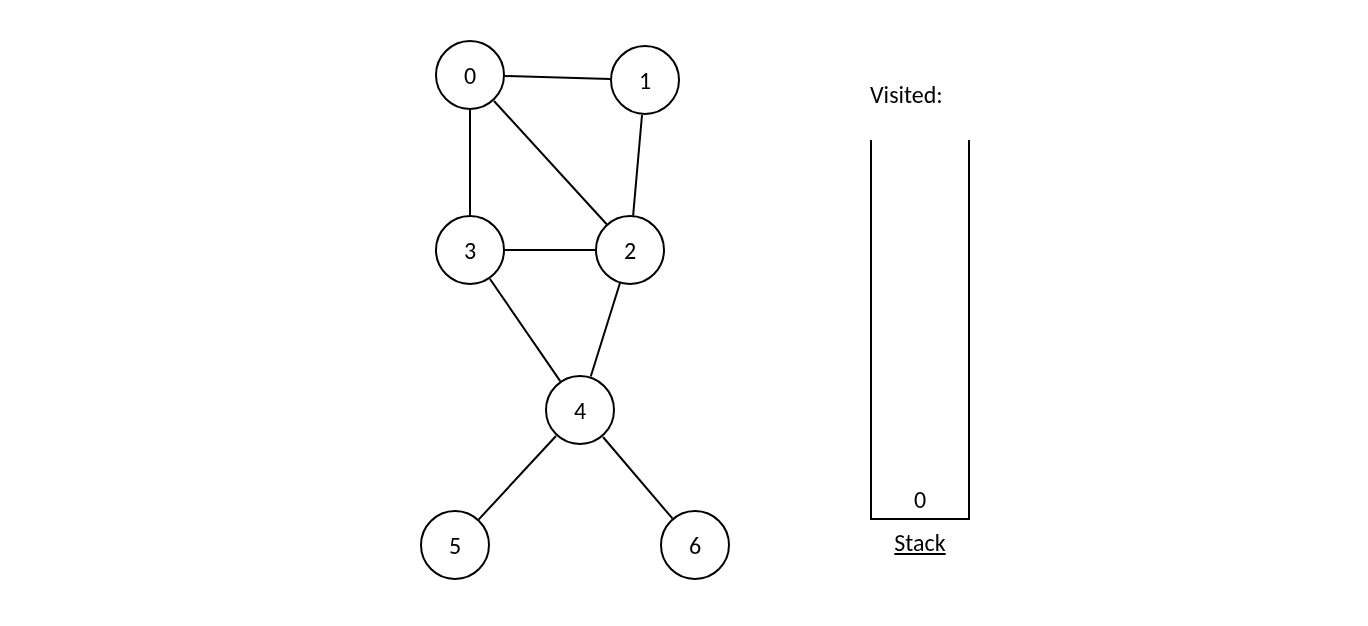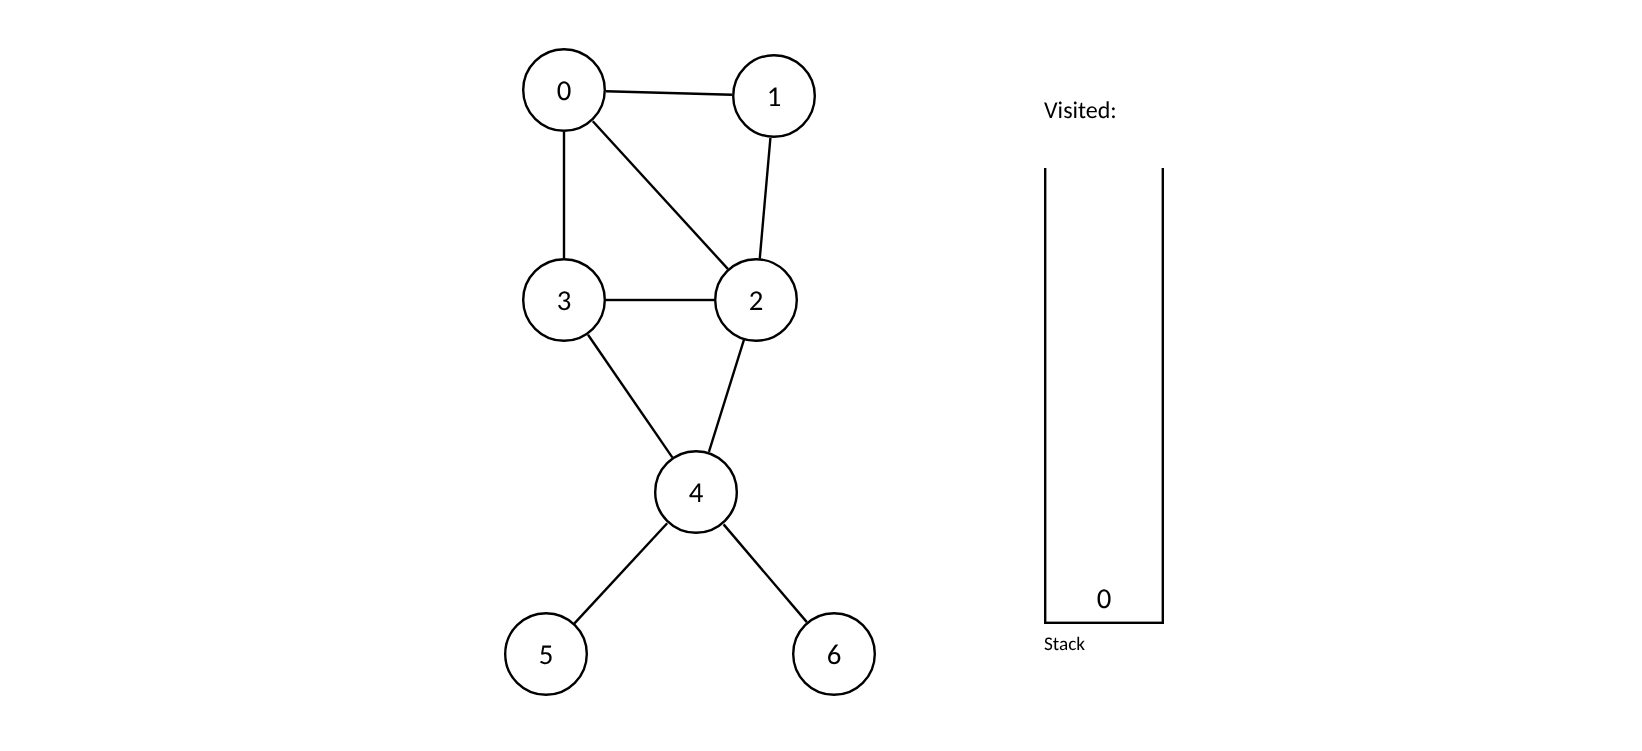--- a/index.html
+++ b/index.html
@@ -36,37 +36,39 @@
     }
     .edge {
       position: absolute;
       background: black;
       height: 2px;
       transform-origin: left center;
       z-index: 1;
     }
     .visited-label {
       position: absolute;
-      font-size: 20px;
+      font-size: 24px;
     }
     .stack-container {
       position: absolute;
     }
     .stack-wall {
       position: absolute;
       background: black;
     }
     .stack-item {
       position: absolute;
       font-size: 24px;
       text-align: center;
     }
     .stack-label {
       position: absolute;
-      font-size: 16px;
+      font-size: 24px;
+      text-align: center;
+      text-decoration: underline;
     }
   </style>
 </head>
 <body>
 
 <div class="graph-container">
 
   <div id="edges-container">
       <div class="edge" style="left: 144.986px; top: 34.9996px; width: 105.071px; transform: rotate(1.63658deg);"></div>
       <div class="edge" style="left: 133.617px; top: 59.831px; width: 167.118px; transform: rotate(47.5638deg);"></div>

